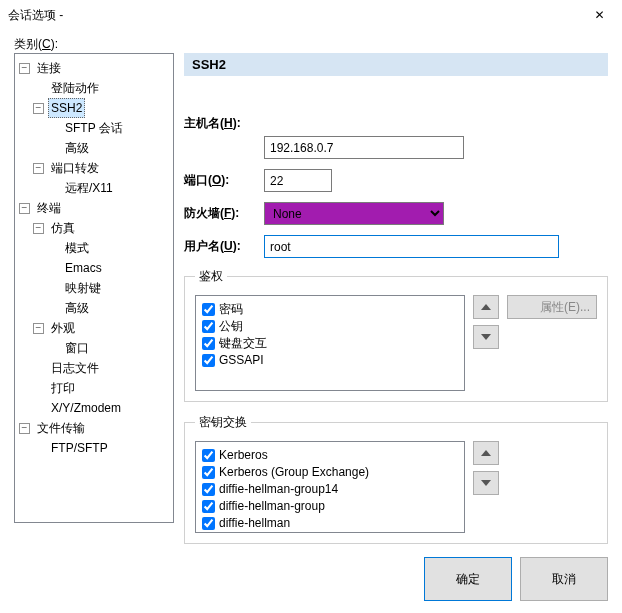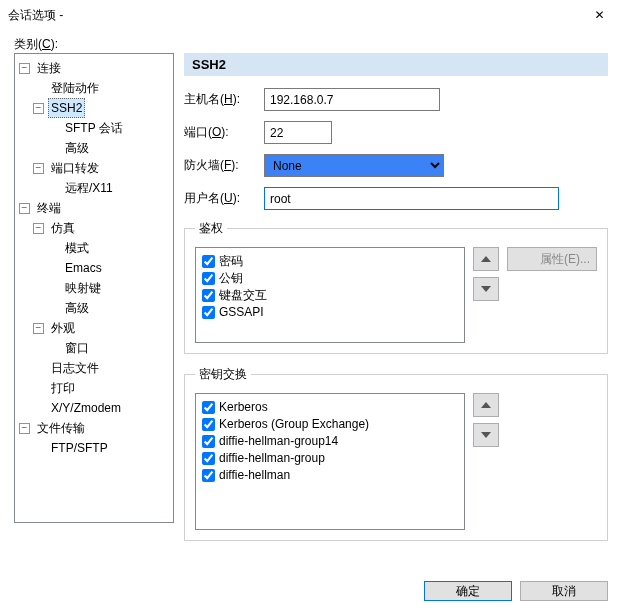--- a/index.html
+++ b/index.html
@@ -16,39 +16,39 @@
   .tree > ul { padding-left: 2px; }
   .tree li { white-space: nowrap; line-height: 18px; }
   .tree-row { display: flex; align-items: center; gap: 2px; cursor: default; }
   .toggle { width: 11px; height: 11px; border: 1px solid #919191; display: inline-flex; align-items: center; justify-content: center; font-size: 10px; line-height: 1; color: #555; background: #fff; margin-right: 2px; }
   .toggle.blank { border: none; }
   .tree-label { padding: 1px 3px; }
   .tree-label.selected { background: #cde8ff; border: 1px dotted #666; padding: 0 2px; }
   .main { flex: 1; padding-top: 0; }
   .header-bar { background: #d6e5f3; font-weight: bold; padding: 4px 8px; margin-bottom: 12px; font-size: 13px; }
   .form-row { display: flex; align-items: center; margin-bottom: 10px; }
-  .form-label { width: 80px; }
+  .form-label { width: 80px; font-weight: bold; }
   .form-input { height: 23px; border: 1px solid #7a7a7a; padding: 2px 5px; background: #fff; font-size: 12px; }
-  .form-input.host { width: 176px; }
+  .form-input.host { width: 200px; margin-top: 48px; }
   .form-input.port { width: 68px; }
   .form-input.user { width: 295px; border: 1px solid #0078d7; }
-  .form-select { width: 180px; height: 23px; border: 1px solid #7a7a7a; background: #3b82f6; padding: 2px 4px; }
+  .form-select { width: 180px; height: 23px; border: 1px solid #7a7a7a; background: #a21caf; padding: 2px 4px; }
   fieldset.group { border: 1px solid #d0d0d0; margin: 6px 0 12px 0; padding: 10px 10px 10px 10px; position: relative; }
   fieldset.group legend { padding: 0 4px; font-size: 12px; }
   .group-inner { display: flex; gap: 8px; align-items: flex-start; }
   .checklist { border: 1px solid #828790; background: #fff; padding: 5px 6px; height: 96px; width: 270px; overflow: hidden; }
-  .checklist.tall { height: 137px; }
+  .checklist.tall { height: 92px; }
   .check-item { display: flex; align-items: center; gap: 4px; line-height: 17px; }
   .check-item input[type=checkbox] { margin: 0; width: 13px; height: 13px; }
   .side-col { display: flex; flex-direction: column; gap: 6px; }
   .arrow-btn { width: 26px; height: 24px; background: #e1e1e1; border: 1px solid #adadad; display: flex; align-items: center; justify-content: center; }
   .arrow-btn svg { width: 10px; height: 6px; }
   .prop-btn { width: 90px; height: 24px; background: #e1e1e1; border: 1px solid #adadad; color: #888; text-align: right; }
   .footer { position: absolute; bottom: 12px; right: 14px; display: flex; gap: 8px; }
-  .dlg-btn { width: 88px; height: 20px; background: #e1e1e1; border: 1px solid #adadad; }
+  .dlg-btn { width: 88px; height: 44px; background: #e1e1e1; border: 1px solid #adadad; }
   .dlg-btn.default { border: 1px solid #0078d7; }
 </style>
 </head>
 <body>
 
 <div class="titlebar">
   <span class="title-text">会话选项 -</span>
   <div class="close-btn">
       <span>✕</span>
     </div>

